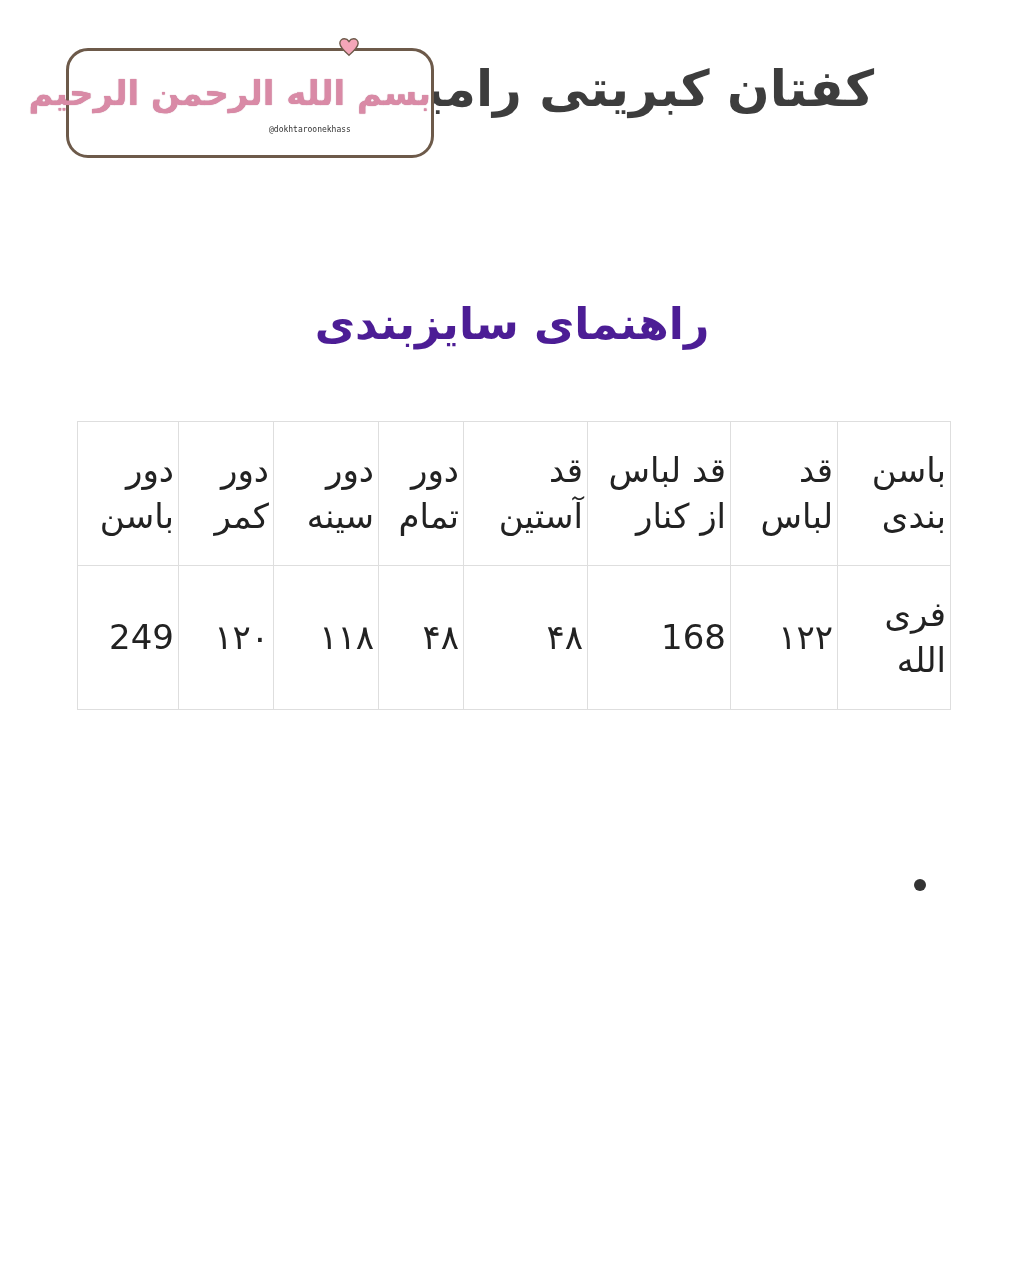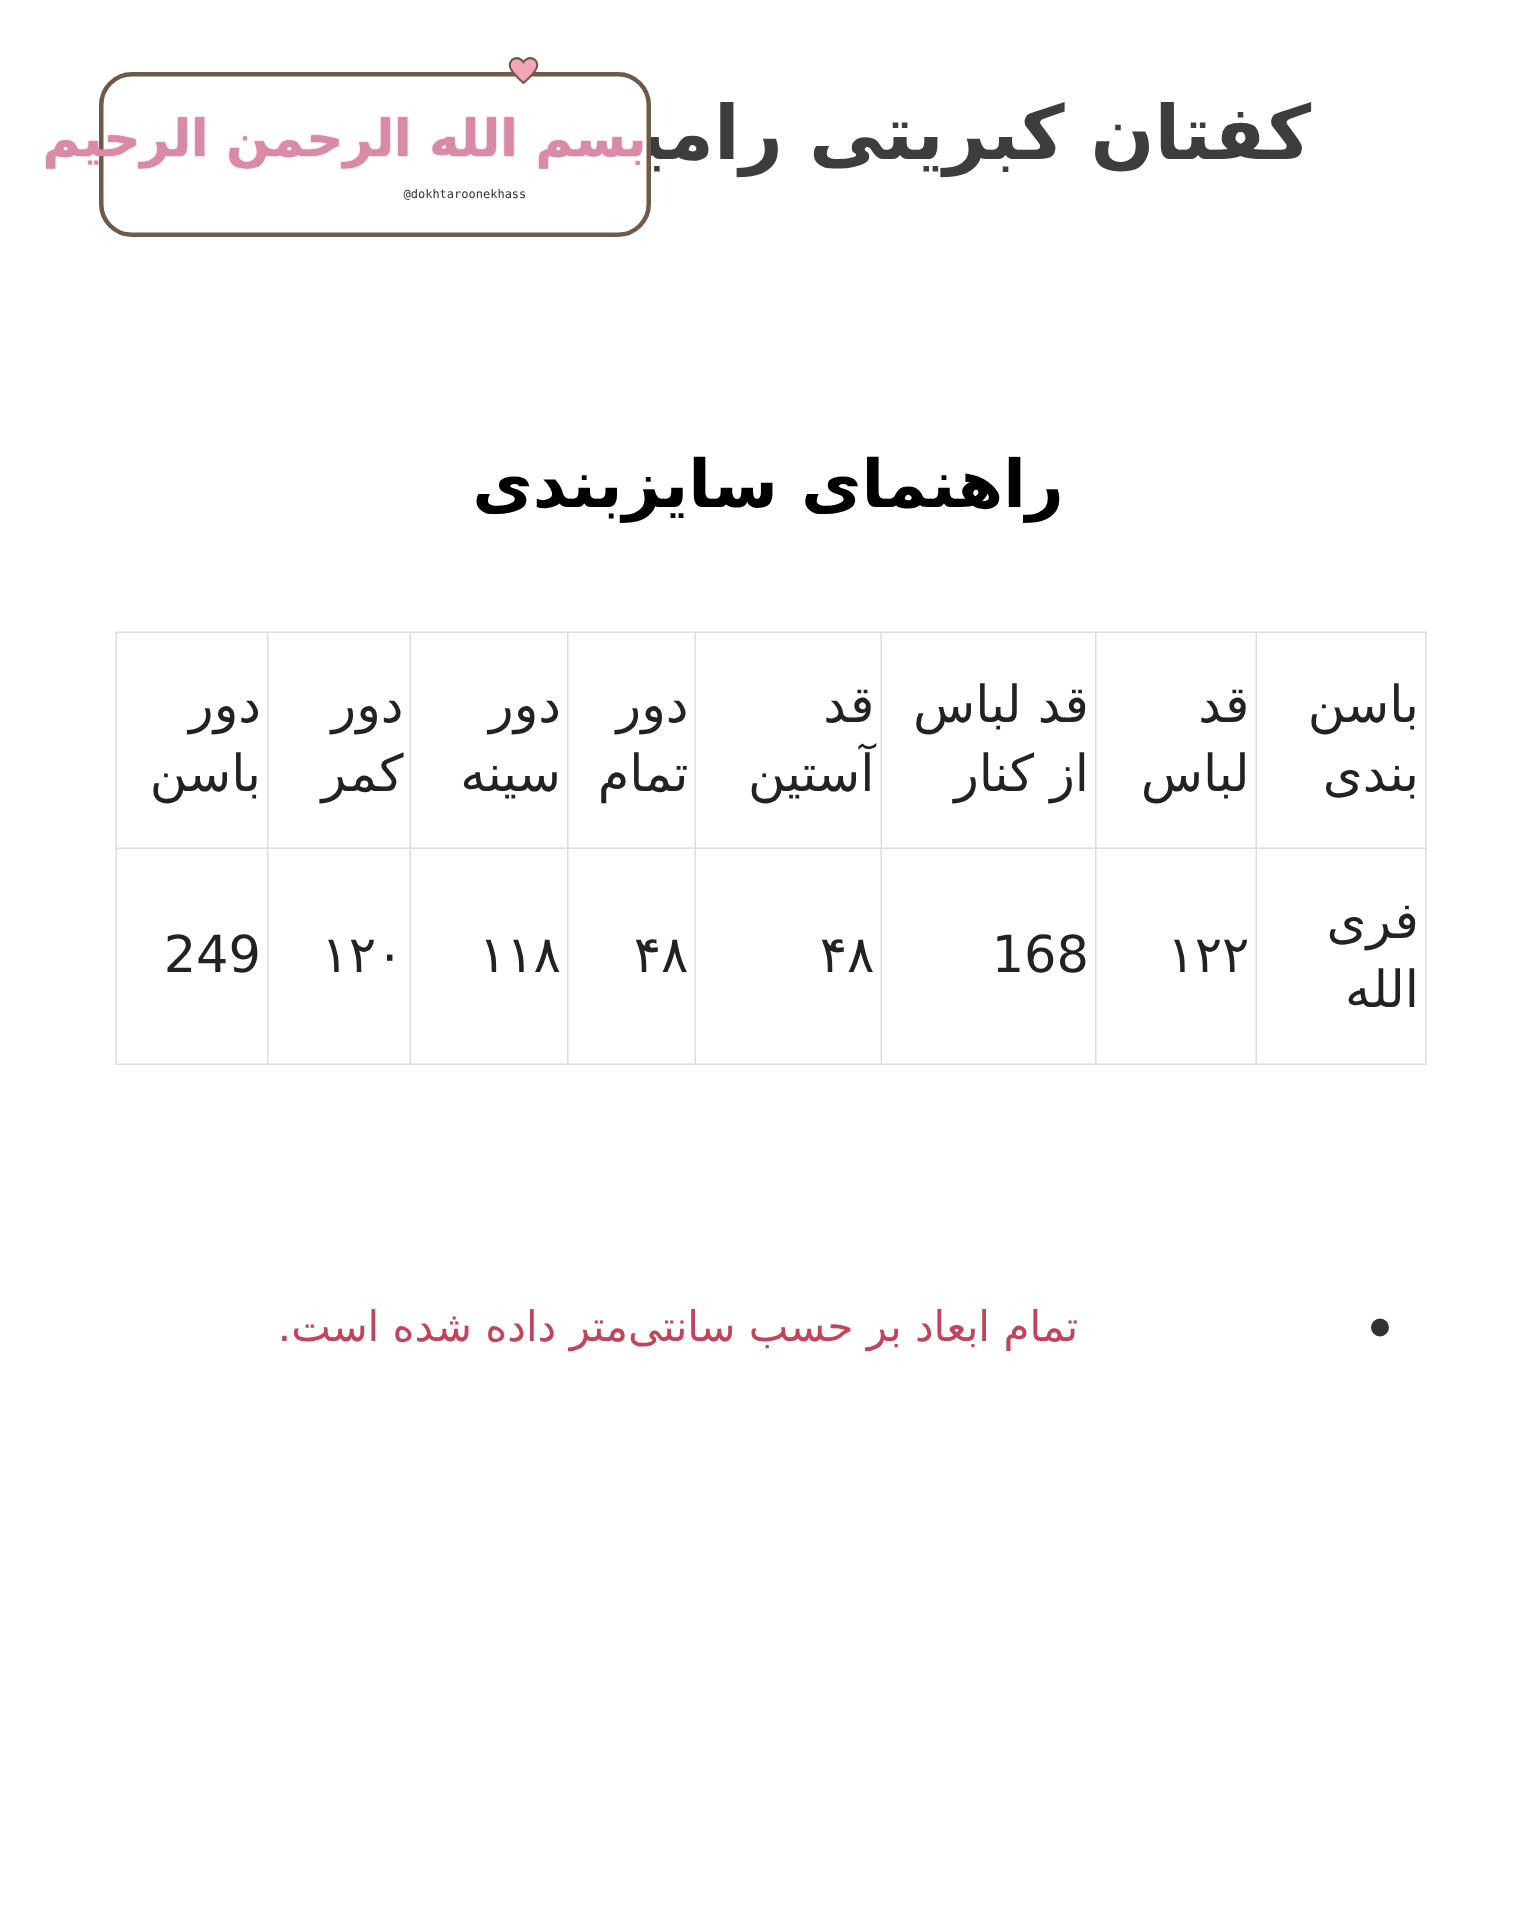--- a/index.html
+++ b/index.html
@@ -66,21 +66,21 @@
     }
     .subtitle {
       position: absolute;
       top: 298px;
       left: 0;
       right: 0;
       text-align: center;
       direction: rtl;
       font-size: 44px;
       font-weight: bold;
-      color: #000000;
+      color: #4c1d95;
       padding-left: 0;
     }
     table.size-table {
       position: absolute;
       left: 77px;
       top: 421px;
       width: 873px;
       height: 289px;
       border-collapse: collapse;
       direction: rtl;
@@ -182,15 +182,14 @@
       <td>۱۱۸</td>
       <td>۱۲۰</td>
       <td>249</td>
     </tr>
   </tbody>
 </table>
 
 <div class="notes">
   <div class="note note-1">
     <span class="bullet-icon"></span>
-    <span>تمام ابعاد بر حسب سانتی‌متر داده شده است.</span>
   </div>
 </div>
 
 </body></html>

